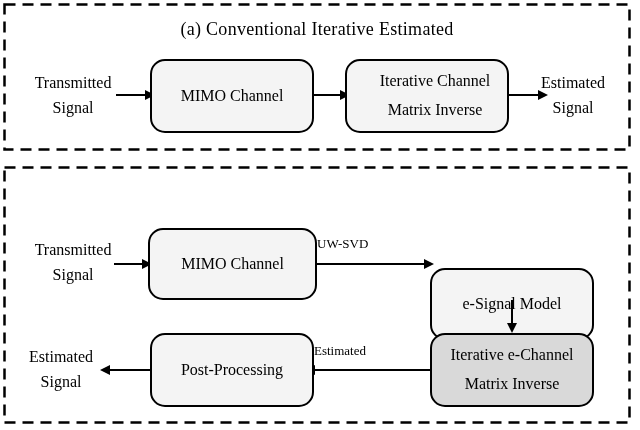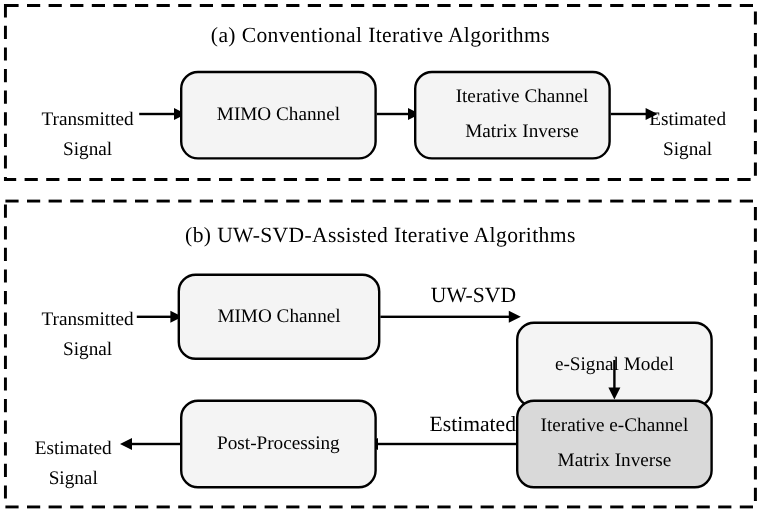--- a/index.html
+++ b/index.html
@@ -29,24 +29,23 @@
     position:absolute;box-sizing:border-box;
     border:2px solid var(--line);border-radius:15px;
     background:var(--box-fill);
     display:flex;align-items:center;justify-content:center;
     text-align:center;font-size:16px;line-height:1.8;white-space:pre-line;
   }
   .box.highlight{background:var(--highlight-fill);}
   .side-label{
     position:absolute;text-align:center;font-size:16px;line-height:1.55;
     white-space:pre-line;
-    margin-top:17px;
   }
   .arrow-label{
-    position:absolute;text-align:right;font-size:18px;
+    position:absolute;text-align:left;font-size:13px;
   }
   .harrow{position:absolute;height:2px;background:var(--line);}
   .harrow.to-right::after{
     content:"";position:absolute;right:-9px;top:-4px;width:0;height:0;
     border-left:10px solid var(--line);
     border-top:5px solid transparent;border-bottom:5px solid transparent;
   }
   .harrow.to-left::before{
     content:"";position:absolute;left:-9px;top:-4px;width:0;height:0;
     border-right:10px solid var(--line);
@@ -60,21 +59,21 @@
   }
 </style>
 </head>
 <body>
 
 <div class="panel panel-a">
   <svg class="panel-border" width="628" height="148">
     <rect x="1.5" y="1.5" width="625" height="145" fill="none" stroke="#000000" stroke-width="2.5" stroke-dasharray="11 7"></rect>
   </svg>
 
-  <div class="title">(a) Conventional Iterative Algorithms</div>
+  <div class="title">(a) Conventional Iterative Estimated</div>
 
   <div class="side-label" style="left:9px;top:68px;width:122px;">Transmitted
 Signal</div>
 
   <div class="harrow to-right" style="left:113px;top:91px;width:30px;"></div>
 
   <div class="box" style="left:147px;top:56px;width:164px;height:74px;">MIMO Channel</div>
 
   <div class="harrow to-right" style="left:311px;top:91px;width:27px;"></div>
 
@@ -85,21 +84,20 @@
 
   <div class="side-label" style="left:512px;top:68px;width:116px;">Estimated
 Signal</div>
 </div>
 
 <div class="panel panel-b">
   <svg class="panel-border" width="628" height="258">
     <rect x="1.5" y="1.5" width="625" height="255" fill="none" stroke="#000000" stroke-width="2.5" stroke-dasharray="11 7"></rect>
   </svg>
 
-  <div class="title">(b) UW-SVD-Assisted Iterative Algorithms</div>
 
   <div class="side-label" style="left:9px;top:72px;width:122px;">Transmitted
 Signal</div>
 
   <div class="harrow to-right" style="left:111px;top:97px;width:29px;"></div>
 
   <div class="box" style="left:145px;top:62px;width:169px;height:72px;">MIMO Channel</div>
 
   <div class="arrow-label" style="left:314px;top:70px;width:113px;">UW-SVD</div>
 

